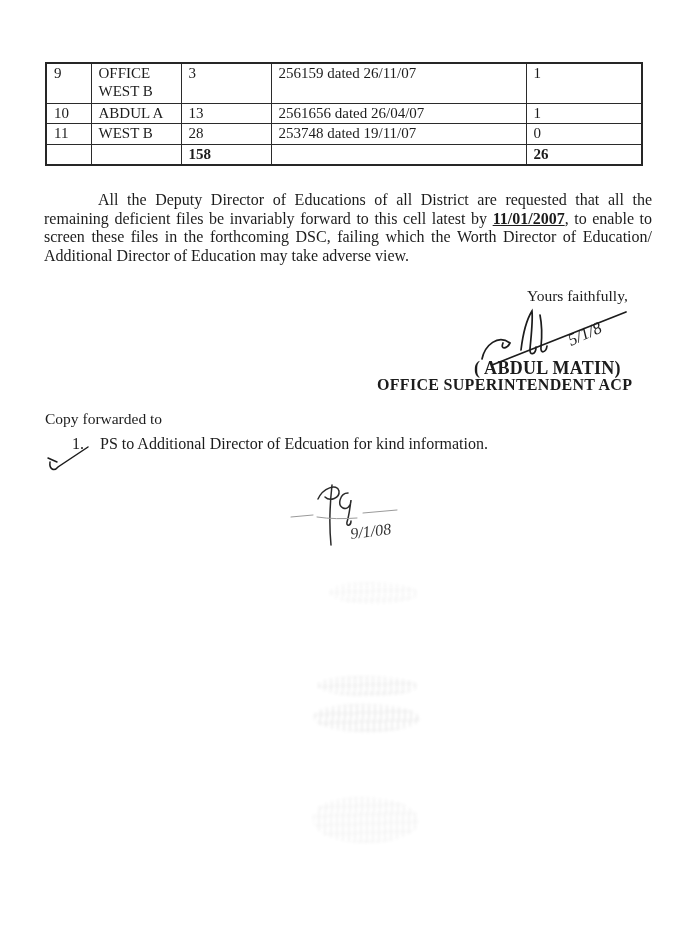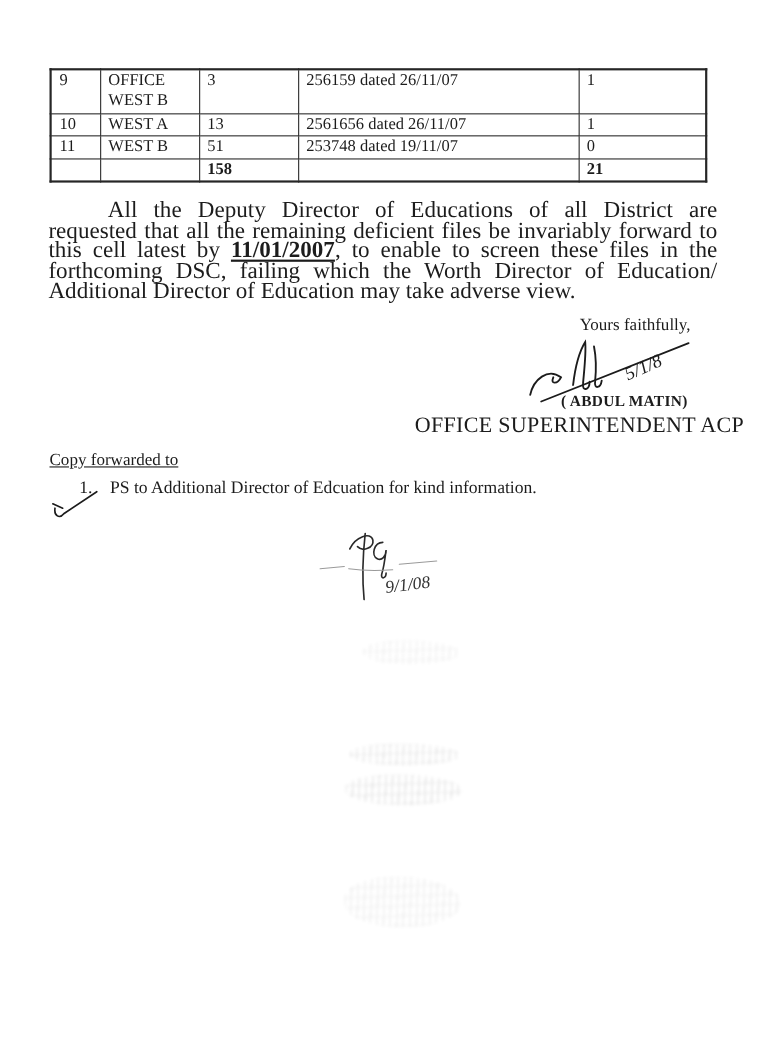--- a/index.html
+++ b/index.html
@@ -25,34 +25,34 @@
   col.c1 { width:45px; } col.c2 { width:90px; } col.c3 { width:90px; }
   col.c4 { width:255px; } col.c5 { width:116px; }
   tr.r1 td { height:40px; }
   tr.r2 td { height:19px; }
   tr.r3 td { height:17px; }
   tr.r4 td { height:19px; }
   .bold { font-weight:bold; }
 
   
   .body-para {
-    position:absolute; top:181px; left:44px; width:608px;
-    font-size:21px; line-height:18.5px; text-align:justify;
+    position:absolute; top:191px; left:44px; width:608px;
+    font-size:16px; line-height:18.5px; text-align:justify;
     text-indent:54px;
   }
   .deadline { font-weight:bold; text-decoration:underline; }
 
   
   .closing { position:absolute; top:287px; left:527px; font-size:15.5px;text-align:center; }
   .sig-scribble { position:absolute; top:303px; left:477px; }
-  .sig-name { position:absolute; top:358px; left:474px; font-size:14px; font-weight:bold; letter-spacing:0.3px;margin-left:36px; }
-  .sig-title { position:absolute; top:376px; left:377px; font-size:20px; font-weight:normal; letter-spacing:0.3px; }
+  .sig-name { position:absolute; top:358px; left:474px; font-size:18px; font-weight:bold; letter-spacing:0.3px; }
+  .sig-title { position:absolute; top:376px; left:377px; font-size:16px; font-weight:bold; letter-spacing:0.3px; }
 
   
-  .copy-heading { position:absolute; top:410px; left:45px; font-size:15.5px;text-decoration:underline; }
+  .copy-heading { position:absolute; top:410px; left:45px; font-size:15.5px; }
   .copy-item { position:absolute; left:72px; font-size:16px; line-height:18px; }
   .copy-item.i1 { top:435px; }
   .copy-item.i2 { top:453px; }
   .copy-item .num { display:inline-block; width:28px; }
   .tick-mark { position:absolute; top:438px; left:46px; }
 
   
   .note-scribble { position:absolute; top:479px; left:285px; }
 
   
@@ -85,38 +85,38 @@
     <tbody>
       <tr class="r1">
         <td>9</td>
         <td>OFFICE WEST B</td>
         <td>3</td>
         <td>256159 dated 26/11/07</td>
         <td>1</td>
       </tr>
       <tr class="r2">
         <td>10</td>
-        <td>WEST A</td>
+        <td>ABDUL A</td>
         <td>13</td>
-        <td>2561656 dated 26/11/07</td>
+        <td>2561656 dated 26/04/07</td>
         <td>1</td>
       </tr>
       <tr class="r3">
         <td>11</td>
         <td>WEST B</td>
-        <td>51</td>
+        <td>28</td>
         <td>253748 dated 19/11/07</td>
         <td>0</td>
       </tr>
       <tr class="r4">
         <td></td>
         <td></td>
         <td class="bold">158</td>
         <td></td>
-        <td class="bold">21</td>
+        <td class="bold">26</td>
       </tr>
     </tbody>
   </table>
 
   <p class="body-para"><span>All the Deputy Director of Educations of all District are requested that all the remaining deficient files be invariably forward to this cell latest by </span><span class="deadline">11/01/2007</span><span>, to enable to screen these files in the forthcoming DSC, failing which the Worth Director of Education/ Additional Director of Education may take adverse view.</span></p>
 
   <div class="closing">Yours faithfully,</div>
 
   <svg class="sig-scribble" width="168" height="66" viewBox="0 0 168 66">
     <g fill="none" stroke="#1c1c1c" stroke-width="1.7" stroke-linecap="round">

